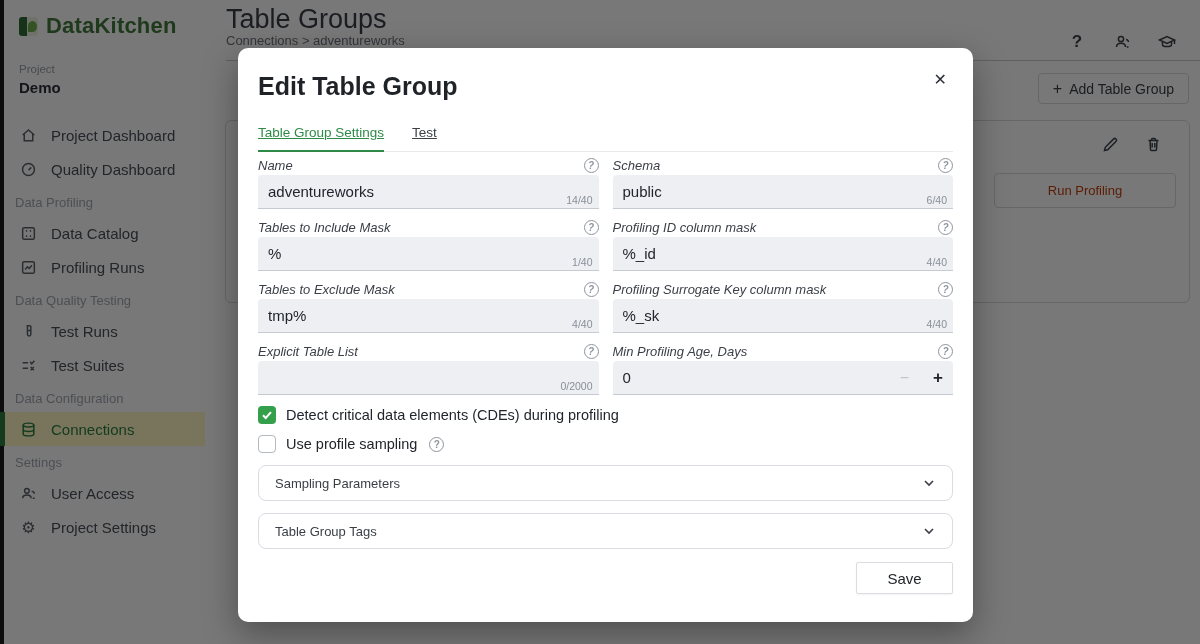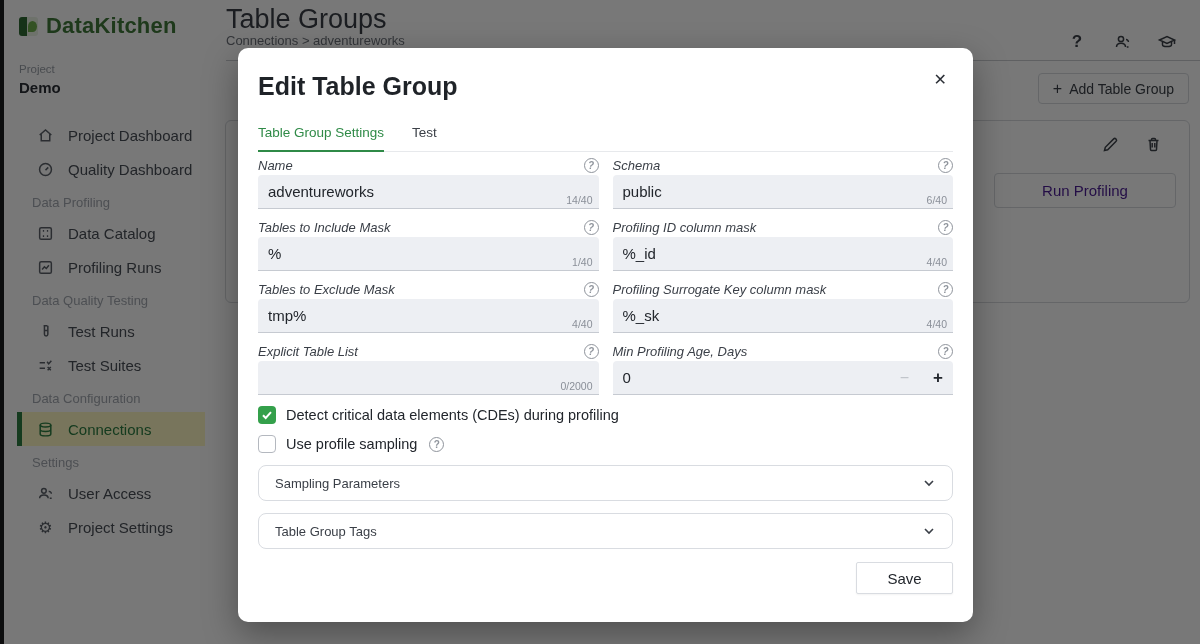--- a/index.html
+++ b/index.html
@@ -19,21 +19,21 @@
   .logo-row { display: flex; align-items: center; gap: 8px; padding: 13px 0 0 15px; }
   .logo-mark { width: 19px; height: 19px; border-radius: 3px; overflow: hidden; display: flex; }
   .logo-mark .lm-left { width: 8px; height: 100%; background: #2f6b33; }
   .logo-mark .lm-right { width: 11px; height: 100%; background: #e9f3e4; position: relative; }
   .logo-mark .lm-right::after { content: ""; position: absolute; left: 1px; top: 4px; width: 9px; height: 11px; border-radius: 50% 50% 50% 0; background: #6fae4e; }
   .logo-text { font-size: 22px; font-weight: 700; color: #417a3b; letter-spacing: .2px; }
 
   .proj-label { margin: 24px 0 0 15px; font-size: 11.5px; color: #9aa0a8; }
   .proj-name { margin: 4px 0 0 15px; font-size: 15px; font-weight: 700; color: #2b2f36; }
 
-  .nav { margin-top: 22px; padding-left: 17px; }
+  .nav { margin-top: 22px; }
   .nav-item { display: flex; align-items: center; gap: 14px; height: 34px; padding-left: 16px; font-size: 15px; color: #4a4f57; cursor: pointer; }
   .nav-item svg, .nav-item .nav-glyph { width: 17px; height: 17px; flex: 0 0 17px; color: #5b6169; }
   .nav-glyph { font-size: 16px; line-height: 17px; text-align: center; }
   .nav-section { height: 30px; line-height: 34px; padding-left: 11px; font-size: 13px; color: #a3a8b0; }
   .nav-item.selected { background: #fef9c3; color: #2e7d43; position: relative; }
   .nav-item.selected svg { color: #2e7d43; }
   .nav-item.selected::before { content: ""; position: absolute; left: -4px; top: 0; width: 5px; height: 100%; background: #2e7d43; }
 
   .main { position: absolute; left: 205px; top: 0; width: 995px; height: 644px; background: #fff; z-index: 1; }
   .page-title { position: absolute; left: 21px; top: 4px; font-size: 27px; font-weight: 500; color: #3a3f46; }
@@ -46,33 +46,33 @@
 
   .add-btn { position: absolute; right: 11px; top: 73px; height: 31px; padding: 0 14px; display: flex; align-items: center; gap: 7px;
     background: #fff; border: 1px solid #d6d9de; border-radius: 4px; font-size: 14px; color: #3c4148; cursor: pointer; }
   .add-btn .plus { font-size: 16px; color: #3c4148; }
 
   .content-card { position: absolute; left: 20px; top: 120px; width: 965px; height: 183px; border: 1px solid #d6d9de; border-radius: 6px; background: #fff; }
   .card-icons { position: absolute; right: 26px; top: 15px; display: flex; gap: 25px; }
   .card-icons .cicon { width: 18px; height: 18px; color: #3f444b; cursor: pointer; }
   .card-icons svg { width: 17px; height: 17px; }
   .run-btn { position: absolute; right: 13px; top: 52px; width: 182px; height: 35px; background: #fff; border: 1px solid #d6d9de; border-radius: 4px;
-    font-size: 15px; color: #4c1d95; display: flex; align-items: center; justify-content: center; cursor: pointer; }
+    font-size: 13px; color: #c2410c; display: flex; align-items: center; justify-content: center; cursor: pointer; }
 
   
   .overlay { position: absolute; inset: 0; background: rgba(0,0,0,0.53); z-index: 5; }
 
   
   .modal { position: absolute; left: 238px; top: 48px; width: 735px; height: 574px; background: #fff; border-radius: 10px; z-index: 10;
     box-shadow: 0 12px 34px rgba(0,0,0,.35); padding: 18px 20px 18px; }
   .modal-title { font-size: 25px; font-weight: 700; color: #1f2328; margin-top: 6px; }
   .modal-close { position: absolute; right: 26px; top: 24px; font-size: 16px; color: #2b2f36; cursor: pointer; line-height: 1; }
 
   .tabs { display: flex; gap: 28px; margin-top: 24px; border-bottom: 1px solid #e7e9ec; }
-  .tab { font-size: 13.5px; padding-bottom: 10px; color: #3c4148; cursor: pointer; }
+  .tab { font-size: 13.5px; padding-bottom: 10px; color: #3c4148; cursor: pointer; text-decoration: underline; }
   .tab.active { color: #2f8a47; border-bottom: 2px solid #2f8a47; margin-bottom: -1px; }
 
   .form-grid { display: grid; grid-template-columns: 1fr 1fr; column-gap: 14px; row-gap: 9px; margin-top: 4px; }
   .label-row { display: flex; align-items: center; justify-content: space-between; height: 19px; margin-top: 0; font-style: italic; }
   .label-row .flabel { font-size: 13px; color: #3a3f47; }
   .help { width: 15px; height: 15px; border: 1px solid #8f949c; border-radius: 50%; color: #8f949c; font-size: 10px; font-weight: 700;
     display: inline-flex; align-items: center; justify-content: center; cursor: pointer; flex: 0 0 15px; }
   .input-box { position: relative; height: 34px; background: #edeff3; border-radius: 4px 4px 0 0; border-bottom: 1px solid #c6cad1;
     display: flex; align-items: center; padding: 0 10px; font-size: 15px; color: #22262c; cursor: text; }
   .counter { position: absolute; right: 6px; bottom: 2px; font-size: 10.5px; color: #8a8f98; text-align: center; }

